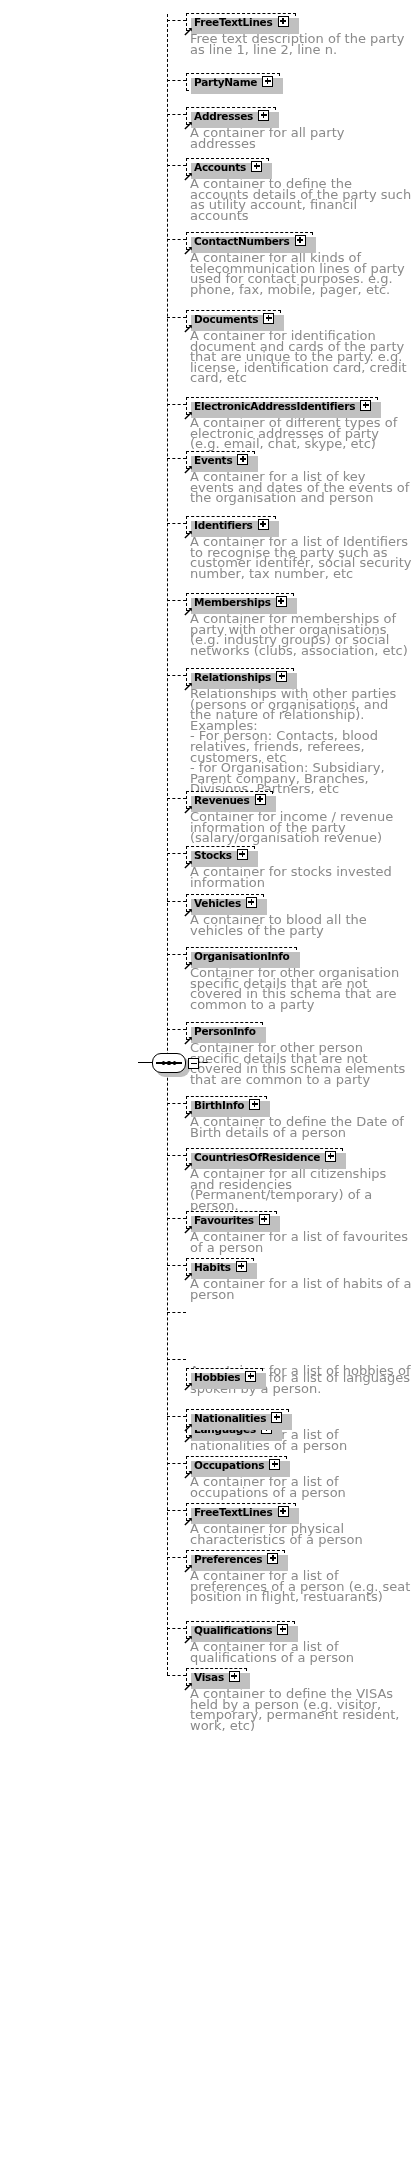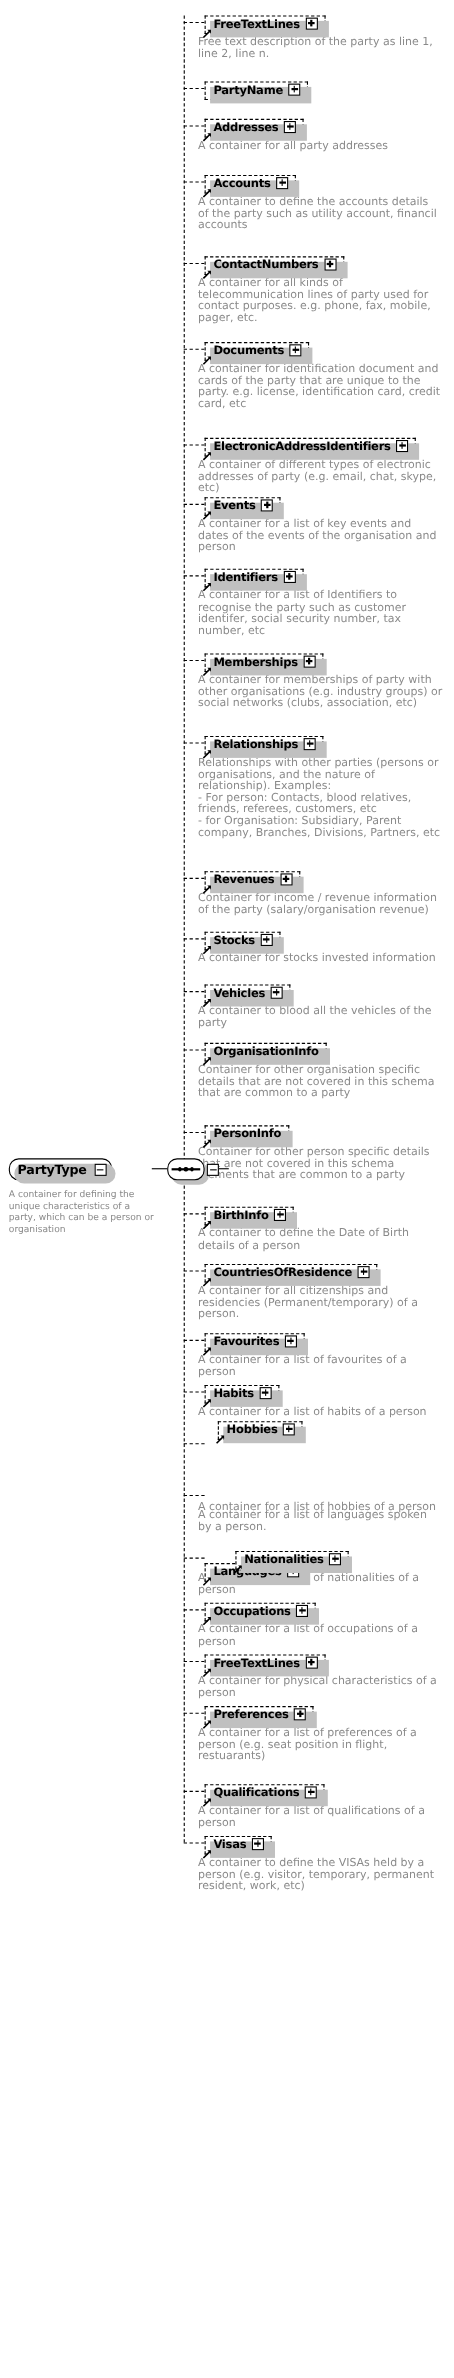--- a/index.html
+++ b/index.html
@@ -235,45 +235,37 @@
   .elbow {
     position: absolute;
     left: 167px;
     width: 19px;
     height: 0;
     border-top: 1.4px dashed #000;
   }
 
   .child-desc {
     position: absolute;
-    left: 180px;
-    font-size: 10px;
+    left: 190px;
+    font-size: 13px;
     line-height: 10.6px;
     color: #8a8a8a;
     width: 222px;
     white-space: pre-line;
   }
 </style>
 </head>
 <body>
 
 <div id="diagram">
 
   <div class="spine" id="spine" style="height: 1661px;"></div>
 
   <div class="conn-root"></div>
 
-  <div class="root-wrap">
-    <div class="root-box">
-      <span class="shadow"></span>
-      <span class="root-label">PartyType</span>
-      <span class="minus-btn"></span>
-    </div>
-    <div class="root-desc">A container for defining the unique characteristics of a party, which can be a person or organisation</div>
-  </div>
 
   <div class="seq-node">
     <span class="seq-shadow"></span>
     <span class="seq-shape"></span>
     <span class="seq-bar"></span>
     <span class="seq-dots">
         <i></i>
         <i></i>
         <i></i>
       </span>
@@ -394,33 +386,33 @@
               <path d="M8.6 1.2 L8.6 5.0 L5.0 1.2 Z" fill="#000"></path>
             </svg></span></div></div>
       <div class="child-desc" style="top: 1232px;">A container for a list of favourites of a person</div>
       <div class="elbow" style="top: 1265px;"></div>
       <div class="child" style="top: 1255px;"><div class="child-box"><span class="bshadow"></span><span class="child-label">Habits</span><span class="plus-btn"></span><span class="ref-arrow"><svg viewBox="0 0 10 10" width="9" height="9" aria-hidden="true">
               <path d="M1 9 L8 2" stroke="#000" stroke-width="1.6" fill="none"></path>
               <path d="M8.6 1.2 L8.6 5.0 L5.0 1.2 Z" fill="#000"></path>
             </svg></span></div></div>
       <div class="child-desc" style="top: 1279px;">A container for a list of habits of a person</div>
       <div class="elbow" style="top: 1312px;"></div>
-      <div class="child" style="top: 1288px; margin-left: 12px;"><div class="child-box"><span class="bshadow"></span><span class="child-label">Hobbies</span><span class="plus-btn"></span><span class="ref-arrow"><svg viewBox="0 0 10 10" width="9" height="9" aria-hidden="true">
+      <div class="child" style="top: 1365px;"><div class="child-box"><span class="bshadow"></span><span class="child-label">Hobbies</span><span class="plus-btn"></span><span class="ref-arrow"><svg viewBox="0 0 10 10" width="9" height="9" aria-hidden="true">
               <path d="M1 9 L8 2" stroke="#000" stroke-width="1.6" fill="none"></path>
               <path d="M8.6 1.2 L8.6 5.0 L5.0 1.2 Z" fill="#000"></path>
             </svg></span></div></div>
       <div class="child-desc" style="top: 1326px; margin-top: 40px;">A container for a list of hobbies of a person</div>
       <div class="elbow" style="top: 1359px;"></div>
       <div class="child" style="top: 1417px;"><div class="child-box"><span class="bshadow"></span><span class="child-label">Languages</span><span class="plus-btn"></span><span class="ref-arrow"><svg viewBox="0 0 10 10" width="9" height="9" aria-hidden="true">
               <path d="M1 9 L8 2" stroke="#000" stroke-width="1.6" fill="none"></path>
               <path d="M8.6 1.2 L8.6 5.0 L5.0 1.2 Z" fill="#000"></path>
             </svg></span></div></div>
       <div class="child-desc" style="top: 1373px;">A container for a list of languages spoken by a person.</div>
       <div class="elbow" style="top: 1416px;"></div>
-      <div class="child" style="top: 1406px; margin-left: 28px;"><div class="child-box"><span class="bshadow"></span><span class="child-label">Nationalities</span><span class="plus-btn"></span><span class="ref-arrow"><svg viewBox="0 0 10 10" width="9" height="9" aria-hidden="true">
+      <div class="child" style="top: 1406px;"><div class="child-box"><span class="bshadow"></span><span class="child-label">Nationalities</span><span class="plus-btn"></span><span class="ref-arrow"><svg viewBox="0 0 10 10" width="9" height="9" aria-hidden="true">
               <path d="M1 9 L8 2" stroke="#000" stroke-width="1.6" fill="none"></path>
               <path d="M8.6 1.2 L8.6 5.0 L5.0 1.2 Z" fill="#000"></path>
             </svg></span></div></div>
       <div class="child-desc" style="top: 1430px;">A container for a list of nationalities of a person</div>
       <div class="elbow" style="top: 1463px;"></div>
       <div class="child" style="top: 1453px;"><div class="child-box"><span class="bshadow"></span><span class="child-label">Occupations</span><span class="plus-btn"></span><span class="ref-arrow"><svg viewBox="0 0 10 10" width="9" height="9" aria-hidden="true">
               <path d="M1 9 L8 2" stroke="#000" stroke-width="1.6" fill="none"></path>
               <path d="M8.6 1.2 L8.6 5.0 L5.0 1.2 Z" fill="#000"></path>
             </svg></span></div></div>
       <div class="child-desc" style="top: 1477px;">A container for a list of occupations of a person</div>

